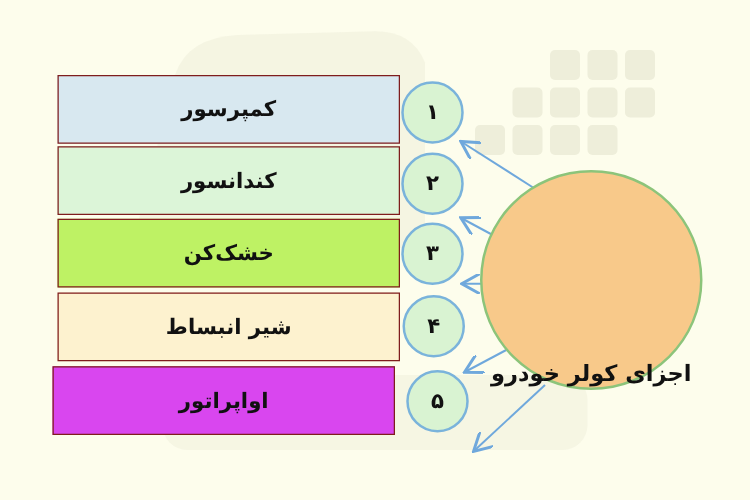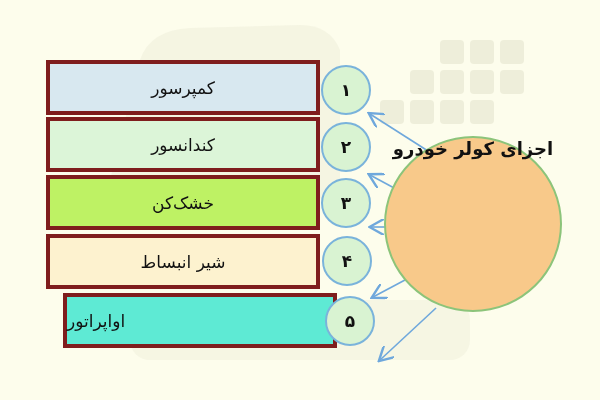--- a/index.html
+++ b/index.html
@@ -1,20 +1,20 @@
 <!DOCTYPE html>
 <html><head>
 <meta charset="utf-8">
 <style>
   html, body { margin:0; padding:0; }
   body { width:600px; height:400px; background:#fdfdec; position:relative; overflow:hidden; font-family:"DejaVu Sans", sans-serif; }
   .wm { position:absolute; }
-  .box { position:absolute; left:46px; width:274px; height:55px; border:4px solid #7f1d1d; box-sizing:border-box; display:flex; align-items:center; justify-content:center; direction:rtl; font-size:17px; font-weight:normal; color:#111; }
+  .box { position:absolute; left:46px; width:274px; height:55px; border:1px solid #7f1d1d; box-sizing:border-box; display:flex; align-items:center; justify-content:center; direction:rtl; font-size:17px; font-weight:bold; color:#111; }
   .num { position:absolute; width:50px; height:50px; border-radius:50%; border:2.5px solid #7ab3db; background:#d9f3d2; box-sizing:border-box; display:flex; align-items:center; justify-content:center; font-size:17px; font-weight:bold; color:#111; }
-  .center { position:absolute; left:384px; top:136px; width:178px; height:176px; border-radius:50%; background:#f8c98a; border:2px solid #8cc47a; box-sizing:border-box; display:flex; align-items:flex-start; justify-content:center; direction:rtl; font-size:18px; font-weight:bold; color:#111; }
+  .center { position:absolute; left:384px; top:136px; width:178px; height:176px; border-radius:50%; background:#f8c98a; border:2px solid #8cc47a; box-sizing:border-box; display:flex; align-items:flex-end; justify-content:center; direction:rtl; font-size:18px; font-weight:bold; color:#111; }
   svg.arrows { position:absolute; left:0; top:0; }
 </style>
 </head>
 <body>
 
 <svg class="wm" width="600" height="400" style="position:absolute;left:0;top:0;">
   <path d="M110 180 L140 60 Q150 30 190 28 L300 25 Q330 25 340 50 L340 200 Z" fill="#f3f3e0" opacity="0.8"></path>
   <g fill="#eeeeda">
     <rect x="440" y="40" width="24" height="24" rx="4"></rect>
       <rect x="470" y="40" width="24" height="24" rx="4"></rect>
@@ -36,21 +36,21 @@
   </div>
 <div class="box" style="top:117px; background:#dcf5d8;">
     <span>کندانسور</span>
   </div>
 <div class="box" style="top:175px; background:#bef264;">
     <span>خشک‌کن</span>
   </div>
 <div class="box" style="top:234px; background:#fdf2cf;justify-content:center;">
     <span>شیر انبساط</span>
   </div>
-<div class="box" style="top:293px; background:#5eead4; left:63px;justify-content:flex-end;">
+<div class="box" style="top:293px; background:#d946ef; left:42px;">
     <span>اواپراتور</span>
   </div>
 
 <svg class="arrows" width="600" height="400">
   <defs>
     <marker id="ah" markerWidth="10" markerHeight="10" refX="8" refY="5" orient="auto">
       <path d="M0,0 L9,5 L0,10" fill="none" stroke="#6fa8dc" stroke-width="1.5"></path>
     </marker>
   </defs>
   <g stroke="#6fa8dc" stroke-width="1.6" fill="none" marker-end="url(#ah)">

